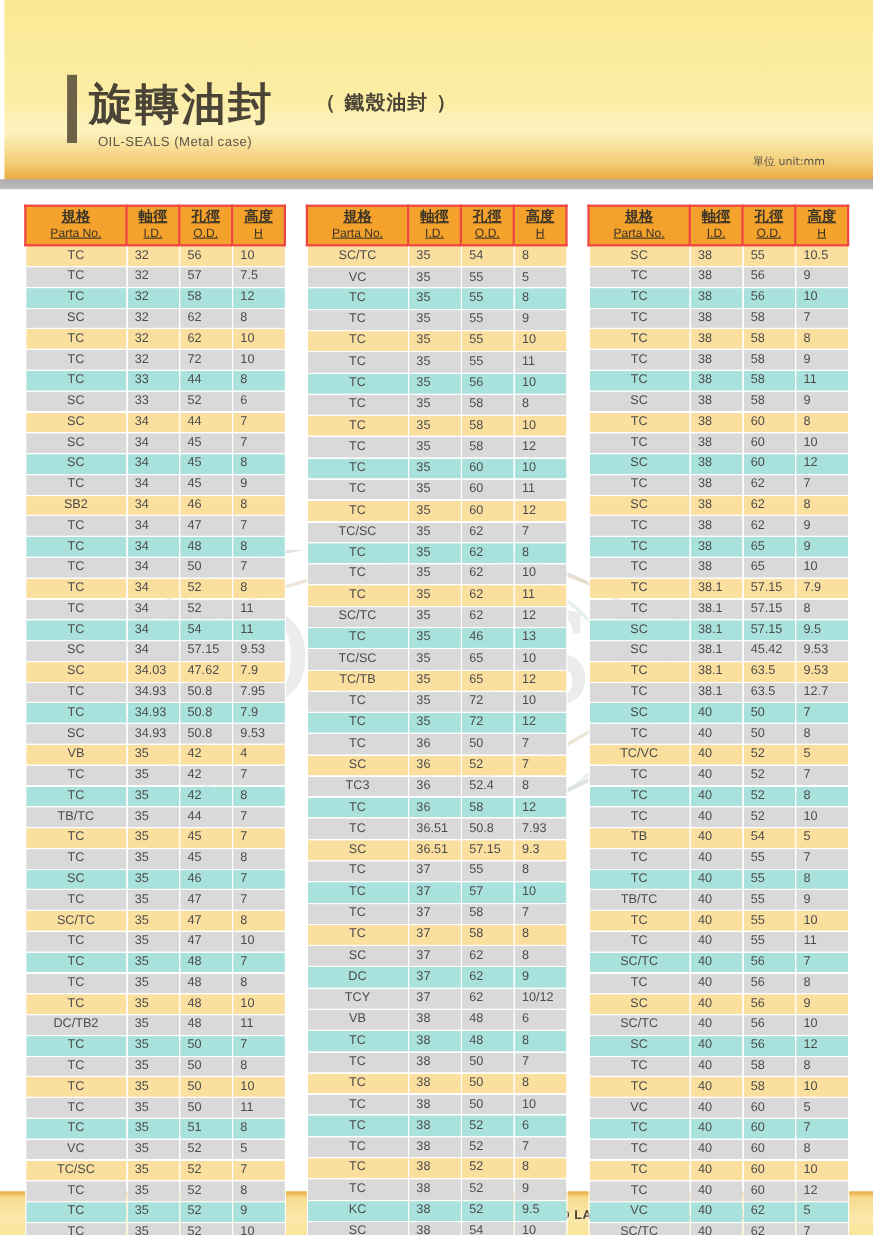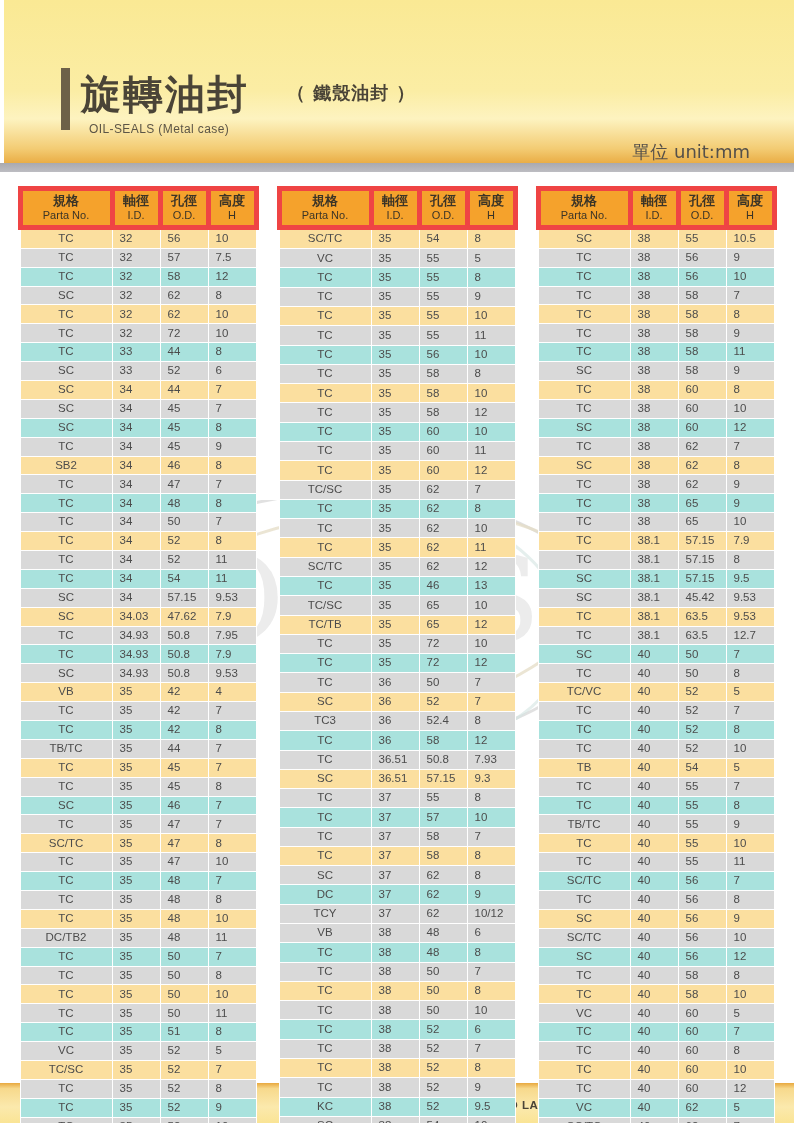--- a/index.html
+++ b/index.html
@@ -37,21 +37,21 @@
     font-family:"DejaVu Sans","Liberation Sans",sans-serif;
     white-space:nowrap;
     padding-left:46px;
   }
   .title-en{
     position:absolute;left:85px;top:122px;
     font-size:12px;color:#5c5546;letter-spacing:.4px;white-space:nowrap;
   }
   .unit{
     position:absolute;right:48px;top:140px;
-    font-size:18px;color:#55504a;white-space:nowrap;
+    font-size:10px;color:#55504a;white-space:nowrap;
     font-family:"DejaVu Sans","Liberation Sans",sans-serif;
   }
 
   
   .watermark{
     position:absolute;left:86px;top:500px;width:560px;height:220px;
     pointer-events:none;z-index:5;opacity:.5;
   }
 
   
@@ -65,26 +65,27 @@
     background:transparent;
   }
   table.spec col.c0{width:92px;}
   table.spec col.c1{width:48px;}
   table.spec col.c2{width:48px;}
   table.spec col.c3{width:48px;}
 
   table.spec thead th{
     background:#f5a22c;
     color:#3b3427;
-    border:5px solid #ef4444;
+    border:2px solid #ef4444;
     padding:3px 0 4px 0;
     text-align:center;
     line-height:1.12;
     font-size:13px;font-weight:bold;
     font-family:"DejaVu Sans","Liberation Sans",sans-serif;
+    text-decoration:underline;
   }
   table.spec thead th .en{
     display:block;font-size:11px;font-weight:normal;
     font-family:"Liberation Sans",sans-serif;
     color:#3b3427;
   }
   table.spec tbody td{
     border:1px solid #ffffff;
     height:17.9px;
     font-size:11.5px;

